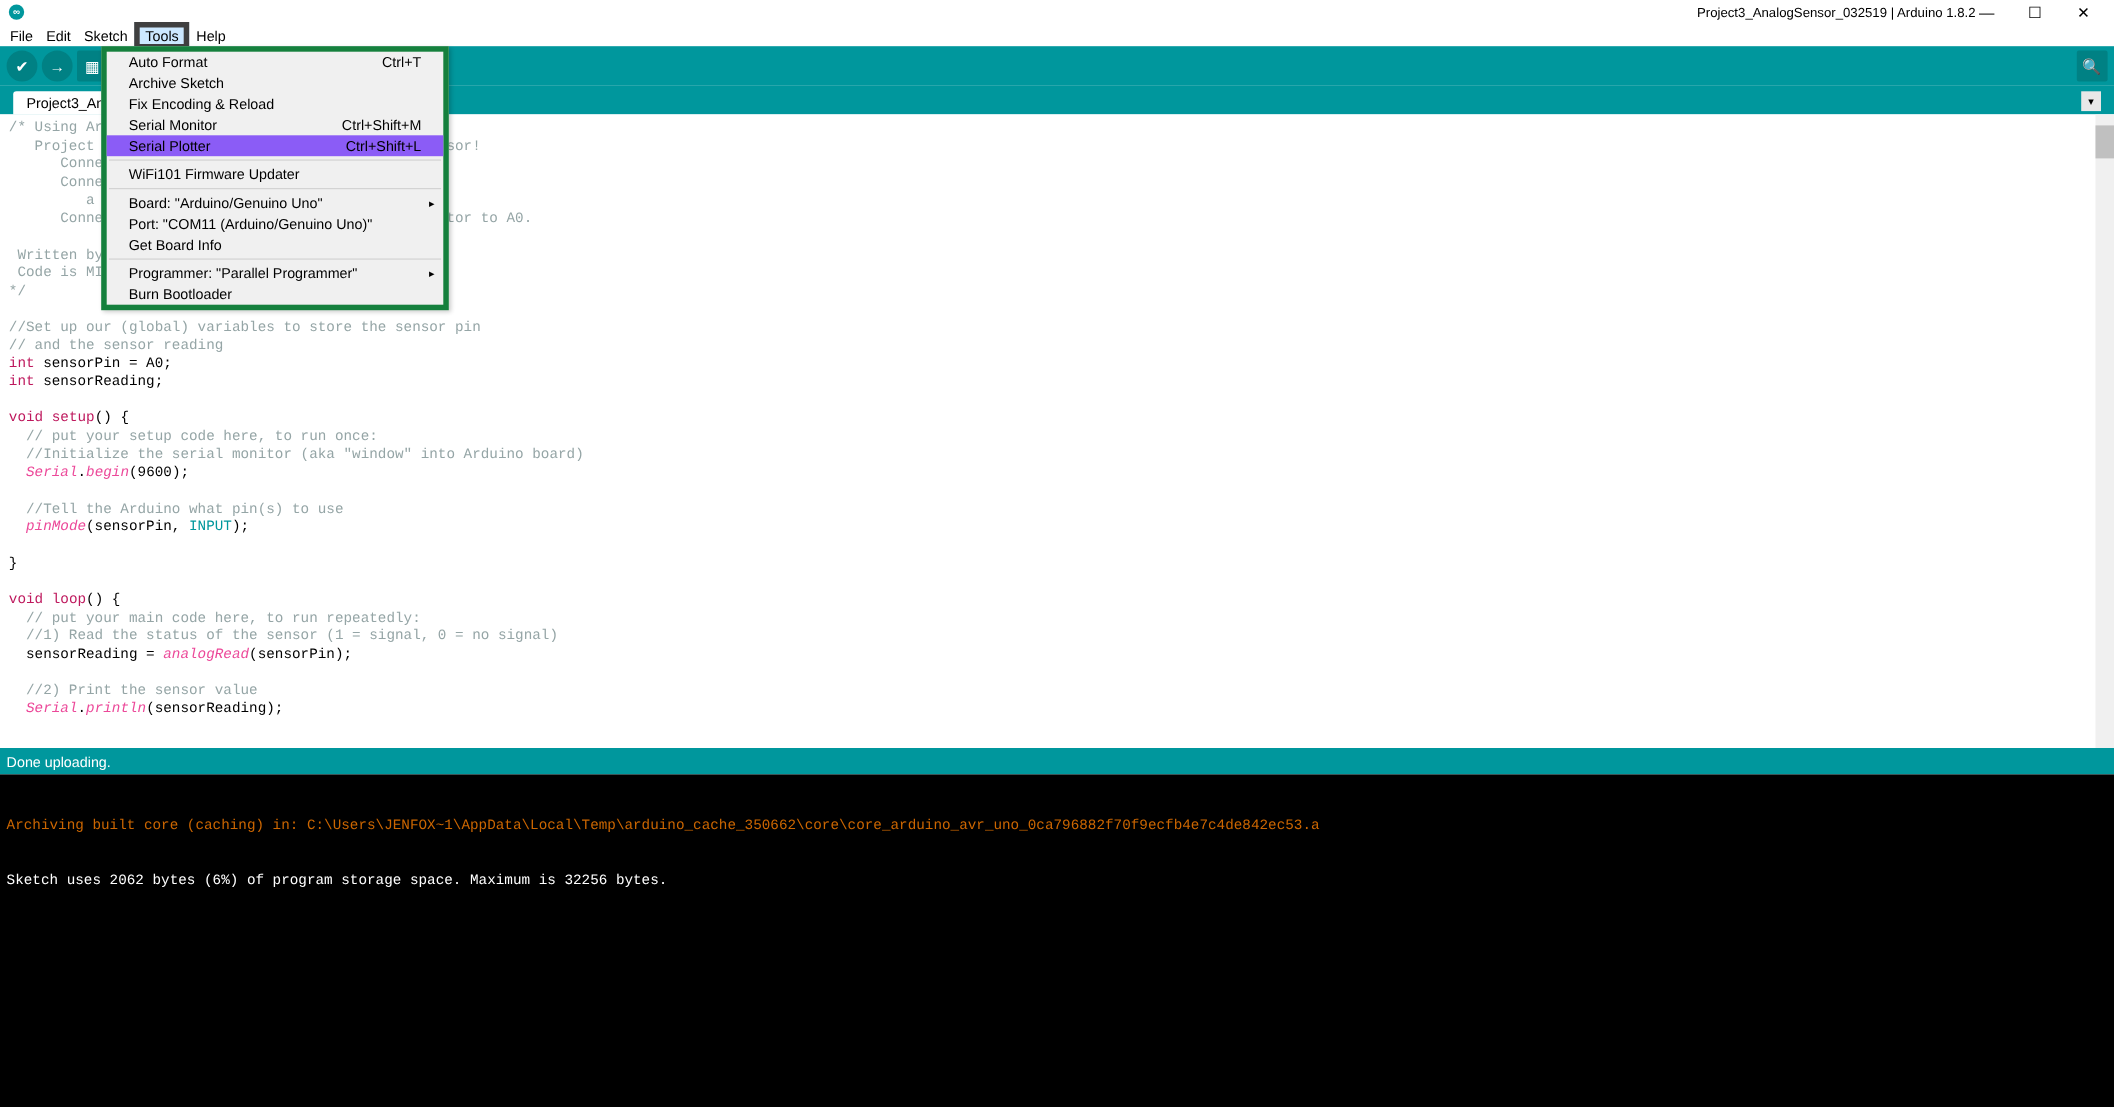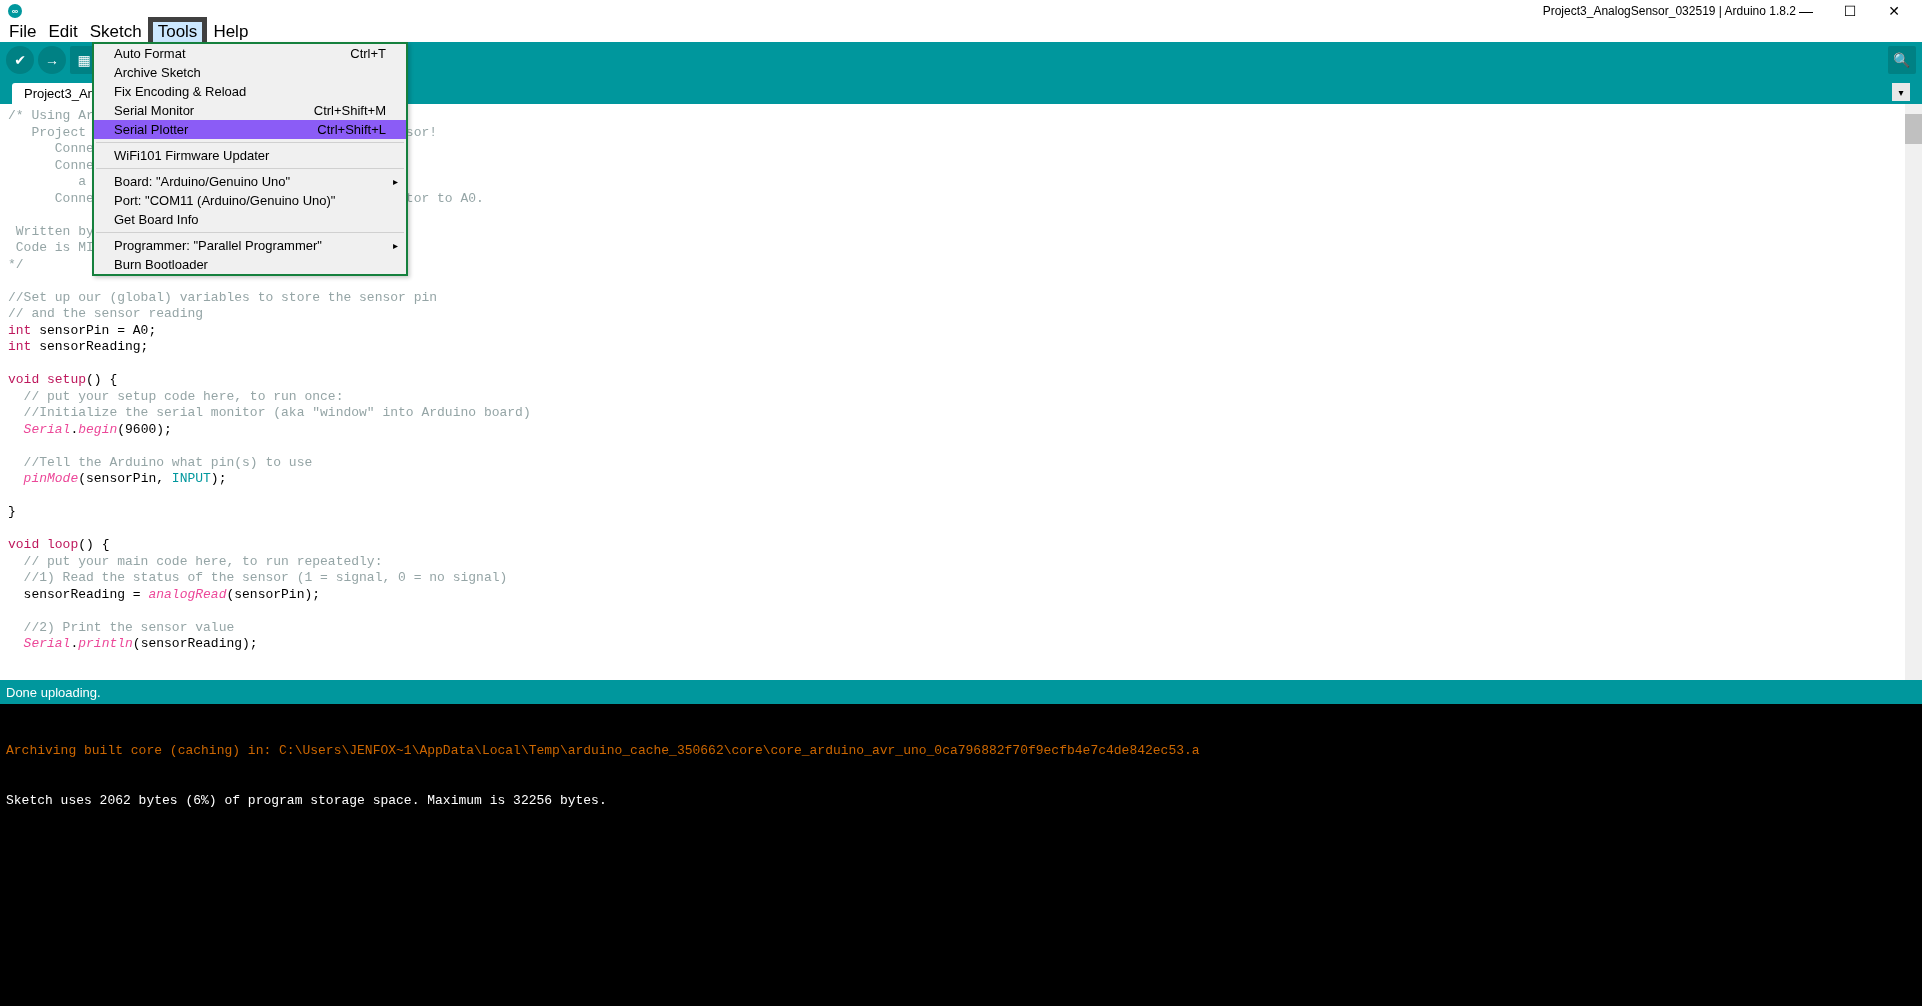--- a/index.html
+++ b/index.html
@@ -4,21 +4,21 @@
 <style>
   * { margin: 0; padding: 0; box-sizing: border-box; }
   body { font-family: "Segoe UI", Tahoma, sans-serif; font-size: 13px; background: #fff; overflow: hidden; width: 1922px; height: 1006px; }
   
   .titlebar { height: 22px; display: flex; align-items: center; padding: 0 8px; background: #fff; }
   .titlebar .icon { width: 14px; height: 14px; background: #00979d; border-radius: 50%; margin-right: 6px; display: flex; align-items: center; justify-content: center; color: #fff; font-size: 9px; font-weight: bold; }
   .titlebar .title { flex: 1; font-size: 12px; text-align: right; }
   .winbtns { display: flex; gap: 24px; align-items: center; padding-right: 10px; }
   .winbtn { width: 20px; height: 20px; display: flex; align-items: center; justify-content: center; font-size: 14px; cursor: default; }
 
-  .menubar { height: 20px; display: flex; align-items: center; padding: 0 3px; background: #fff; font-size: 17px; }
+  .menubar { height: 20px; display: flex; align-items: center; padding: 0 3px; background: #fff; font-size: 13px; }
   .menuitem { padding: 1px 6px; cursor: default; }
   .menuitem.active { background: #cce8ff; border: 5px solid #404040; padding: 0px 5px; }
 
   .toolbar { height: 36px; background: #00979d; display: flex; align-items: center; padding: 0 6px; gap: 4px; }
   .tbtn { width: 28px; height: 28px; border-radius: 50%; background: #008184; display: flex; align-items: center; justify-content: center; color: #fff; font-size: 14px; }
   .tbtn.square { border-radius: 2px; width: 28px; height: 28px; }
   .tspace { flex: 1; }
 
   .tabbar { height: 26px; background: #00979d; display: flex; align-items: flex-end; padding: 0 12px; }
   .tab { background: #fff; padding: 3px 12px; border-top-left-radius: 3px; border-top-right-radius: 3px; font-size: 13px; }
@@ -26,21 +26,21 @@
 
   .editor { position: relative; height: 576px; background: #fff; overflow: hidden; }
   .code { padding: 4px 8px; font-family: Consolas, "Courier New", monospace; font-size: 13px; line-height: 16.5px; white-space: pre; }
   .c-comment { color: #95a5a6; }
   .c-keyword { color: #be185d; }
   .c-fn { color: #ec4899; font-style: italic; }
   .c-const { color: #00979d; }
   .scrollbar-v { position: absolute; right: 0; top: 0; width: 17px; height: 100%; background: #f0f0f0; }
   .scrollthumb { position: absolute; right: 0; top: 10px; width: 17px; height: 30px; background: #c0c0c0; }
 
-  .dropdown { position: absolute; left: 92px; top: 42px; width: 316px; background: #f0f0f0; border: 2px solid #15803d; box-shadow: 2px 2px 4px rgba(0,0,0,0.2); font-size: 13px; z-index: 100; }
+  .dropdown { position: absolute; left: 92px; top: 42px; width: 316px; background: #f0f0f0; border: 5px solid #15803d; box-shadow: 2px 2px 4px rgba(0,0,0,0.2); font-size: 13px; z-index: 100; }
   .ddrow { display: flex; align-items: center; height: 19px; padding: 0 20px; cursor: default; }
   .ddrow .lbl { flex: 1; }
   .ddrow .sc { color: #000; }
   .ddrow.hl { background: #8b5cf6; }
   .ddsep { height: 1px; background: #d0d0d0; margin: 3px 2px; }
   .ddarrow { position: absolute; right: 8px; font-size: 10px; }
 
   .statusbar { height: 24px; background: #00979d; color: #fff; display: flex; align-items: center; padding: 0 6px; font-size: 13px; }
 
   .console { height: 306px; background: #000; color: #fff; font-family: Consolas, "Courier New", monospace; font-size: 13px; line-height: 16.5px; padding: 6px 6px; white-space: pre; overflow: hidden; }

